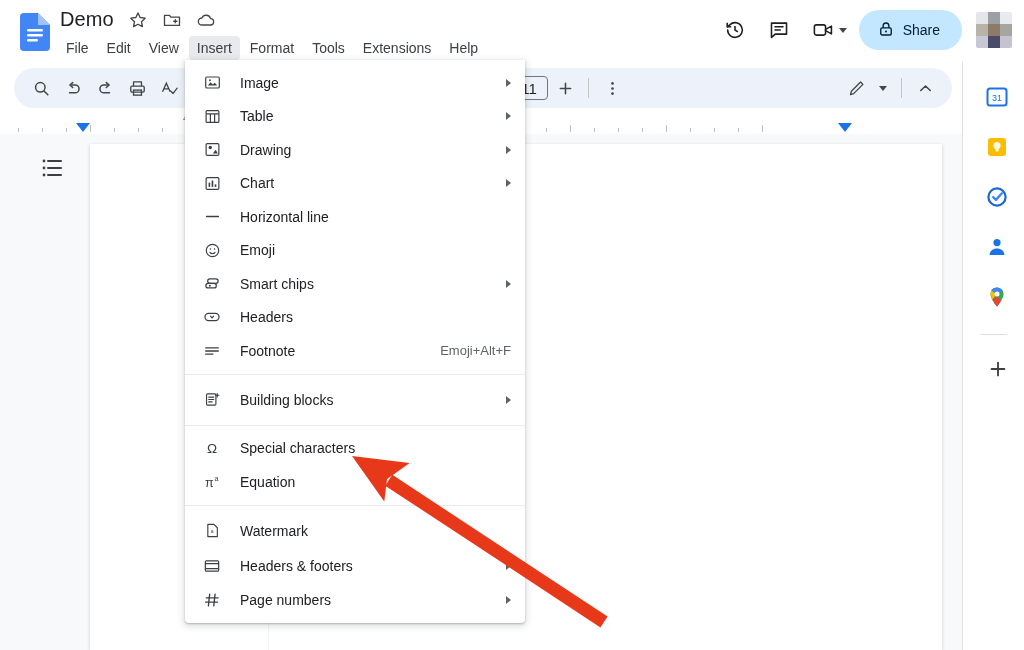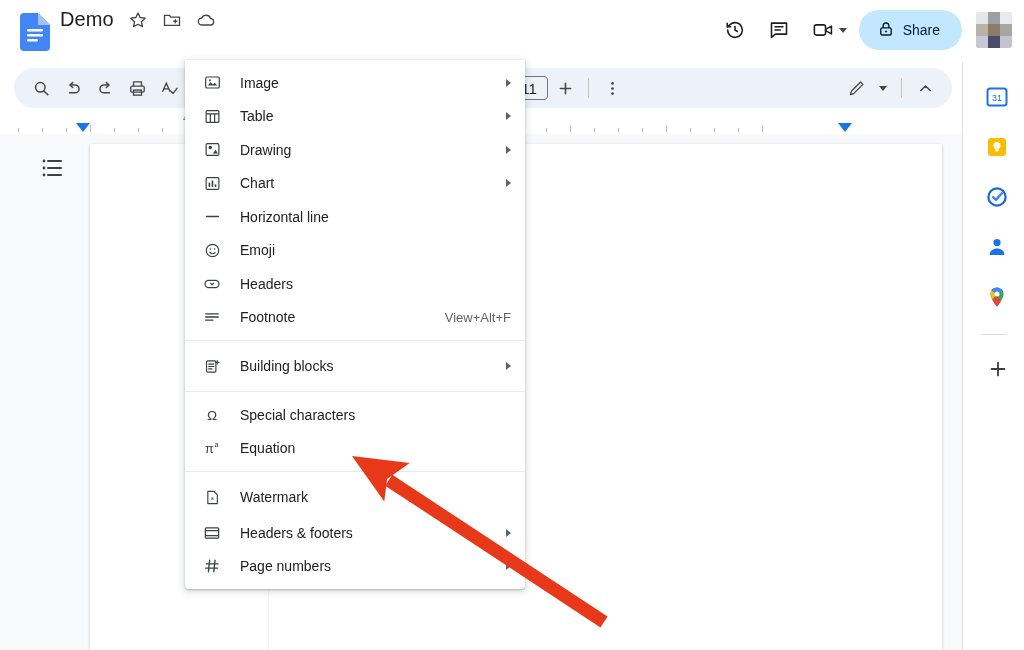--- a/index.html
+++ b/index.html
@@ -130,20 +130,30 @@
             <path d="M16 11v5M13.5 13.5h5"></path>
           </svg>
       </span>
       <span class="hdr-ic">
         <svg viewBox="0 0 24 24" fill="none" stroke="currentColor" stroke-width="1.6">
             <path d="M7 18h10.2a3.8 3.8 0 0 0 .3-7.6A5.6 5.6 0 0 0 7 9.6 4.2 4.2 0 0 0 7 18z" stroke-linejoin="round"></path>
           </svg>
       </span>
     </div>
 
+    <div class="menubar">
+      <div class="menu-item">File</div>
+      <div class="menu-item">Edit</div>
+      <div class="menu-item">View</div>
+      <div class="menu-item active">Insert</div>
+      <div class="menu-item">Format</div>
+      <div class="menu-item">Tools</div>
+      <div class="menu-item">Extensions</div>
+      <div class="menu-item">Help</div>
+    </div>
 
     <div class="hdr-right">
       <div class="hdr-btn">
         <svg viewBox="0 0 24 24" fill="none" stroke="currentColor" stroke-width="1.7">
             <path d="M3.5 8.5V4.2M3.5 8.5h4.3"></path>
             <path d="M4 12a8 8 0 1 0 2.6-5.9L3.6 8.6" stroke-linecap="round"></path>
             <path d="M12 7.6V12l3.1 2"></path>
           </svg>
       </div>
       <div class="hdr-btn">
@@ -458,41 +468,53 @@
           <circle cx="10" cy="10" r="7.3"></circle>
             <circle cx="7.6" cy="8.3" r=".95" fill="#3c4043" stroke="none"></circle>
             <circle cx="12.4" cy="8.3" r=".95" fill="#3c4043" stroke="none"></circle>
             <path d="M7 12.2c.8 1.1 1.9 1.6 3 1.6s2.2-.5 3-1.6" stroke-linecap="round"></path>
         </svg>
       </span>
       <span class="mlbl">Emoji</span>
       <span class="mspace"></span>
     </div>
 
+    <div class="mrow">
+      <span class="mic">
+        <svg width="18" height="18" viewBox="0 0 20 20" fill="none" stroke="#3c4043" stroke-width="1.35">
+          <rect x="5.2" y="4.2" width="11.6" height="5" rx="2.5"></rect>
+          <rect x="3.2" y="9.4" width="11.6" height="5" rx="2.5"></rect>
+          <circle cx="7.6" cy="11.9" r="1.1" fill="#3c4043" stroke="none"></circle>
+        </svg>
+      </span>
+      <span class="mlbl">Smart chips</span>
+      <span class="mspace"></span>
+      <span class="marrow"></span>
+    </div>
 
     <div class="mrow">
       <span class="mic">
         <svg width="18" height="18" viewBox="0 0 20 20" fill="none" stroke="#3c4043" stroke-width="1.35">
           <rect x="2.2" y="6" width="15.6" height="8" rx="4"></rect>
           <path d="M8.4 9.1l1.7 1.8 1.7-1.8" stroke-linecap="round" stroke-linejoin="round"></path>
         </svg>
       </span>
       <span class="mlbl">Headers</span>
       <span class="mspace"></span>
     </div>
 
     <div class="mrow">
       <span class="mic">
         <svg width="18" height="18" viewBox="0 0 20 20" fill="none" stroke="#3c4043" stroke-width="1.5">
           <path d="M3 6.5h14M3 10h14M3 13.5h8" stroke-linecap="round"></path>
         </svg>
       </span>
       <span class="mlbl">Footnote</span>
       <span class="mspace"></span>
-      <span class="maccel">View+Alt+F</span>
+      <span class="maccel">Emoji+Alt+F</span>
     </div>
 
     <div class="msep"></div>
 
     <div class="mrow tall">
       <span class="mic">
         <svg width="17" height="17" viewBox="0 0 20 20" fill="none" stroke="#3c4043" stroke-width="1.35">
           <rect x="3" y="3.4" width="11" height="13.2" rx="1.3"></rect>
           <path d="M5.5 7.2h6M5.5 10h6M5.5 12.8h4" stroke-linecap="round"></path>
           <path d="M15.6 3v4M13.6 5h4" stroke-linecap="round"></path>

